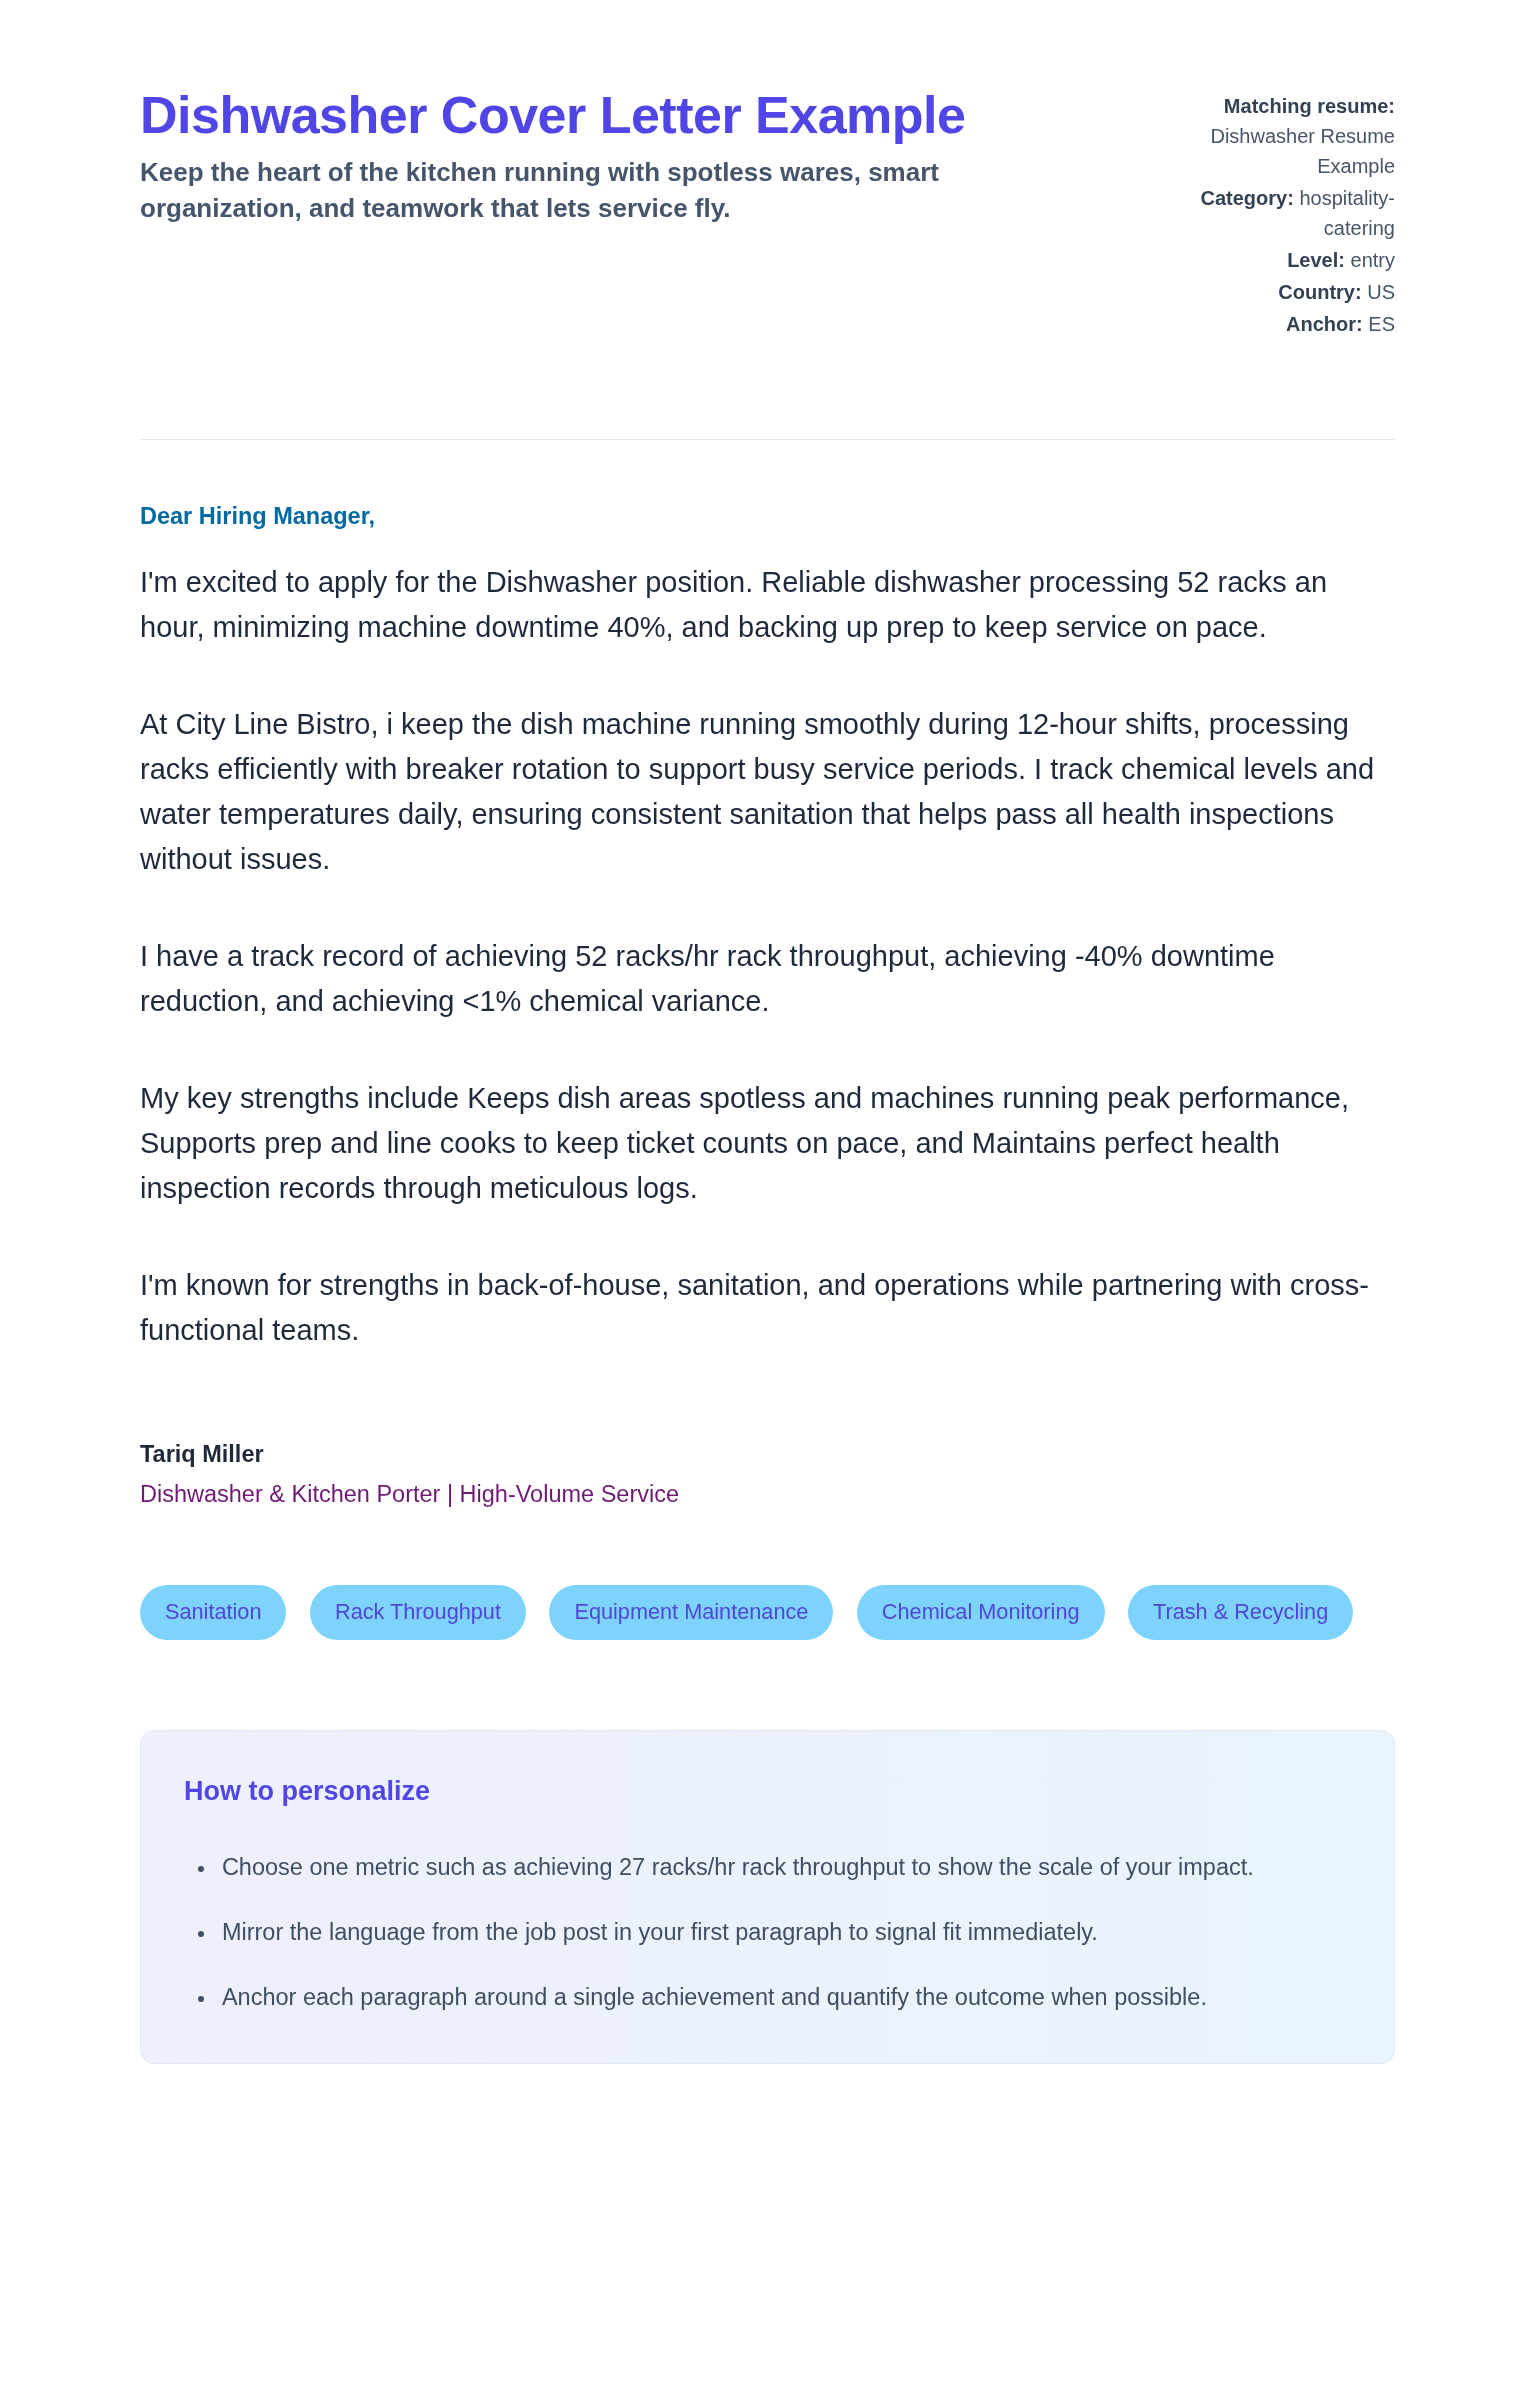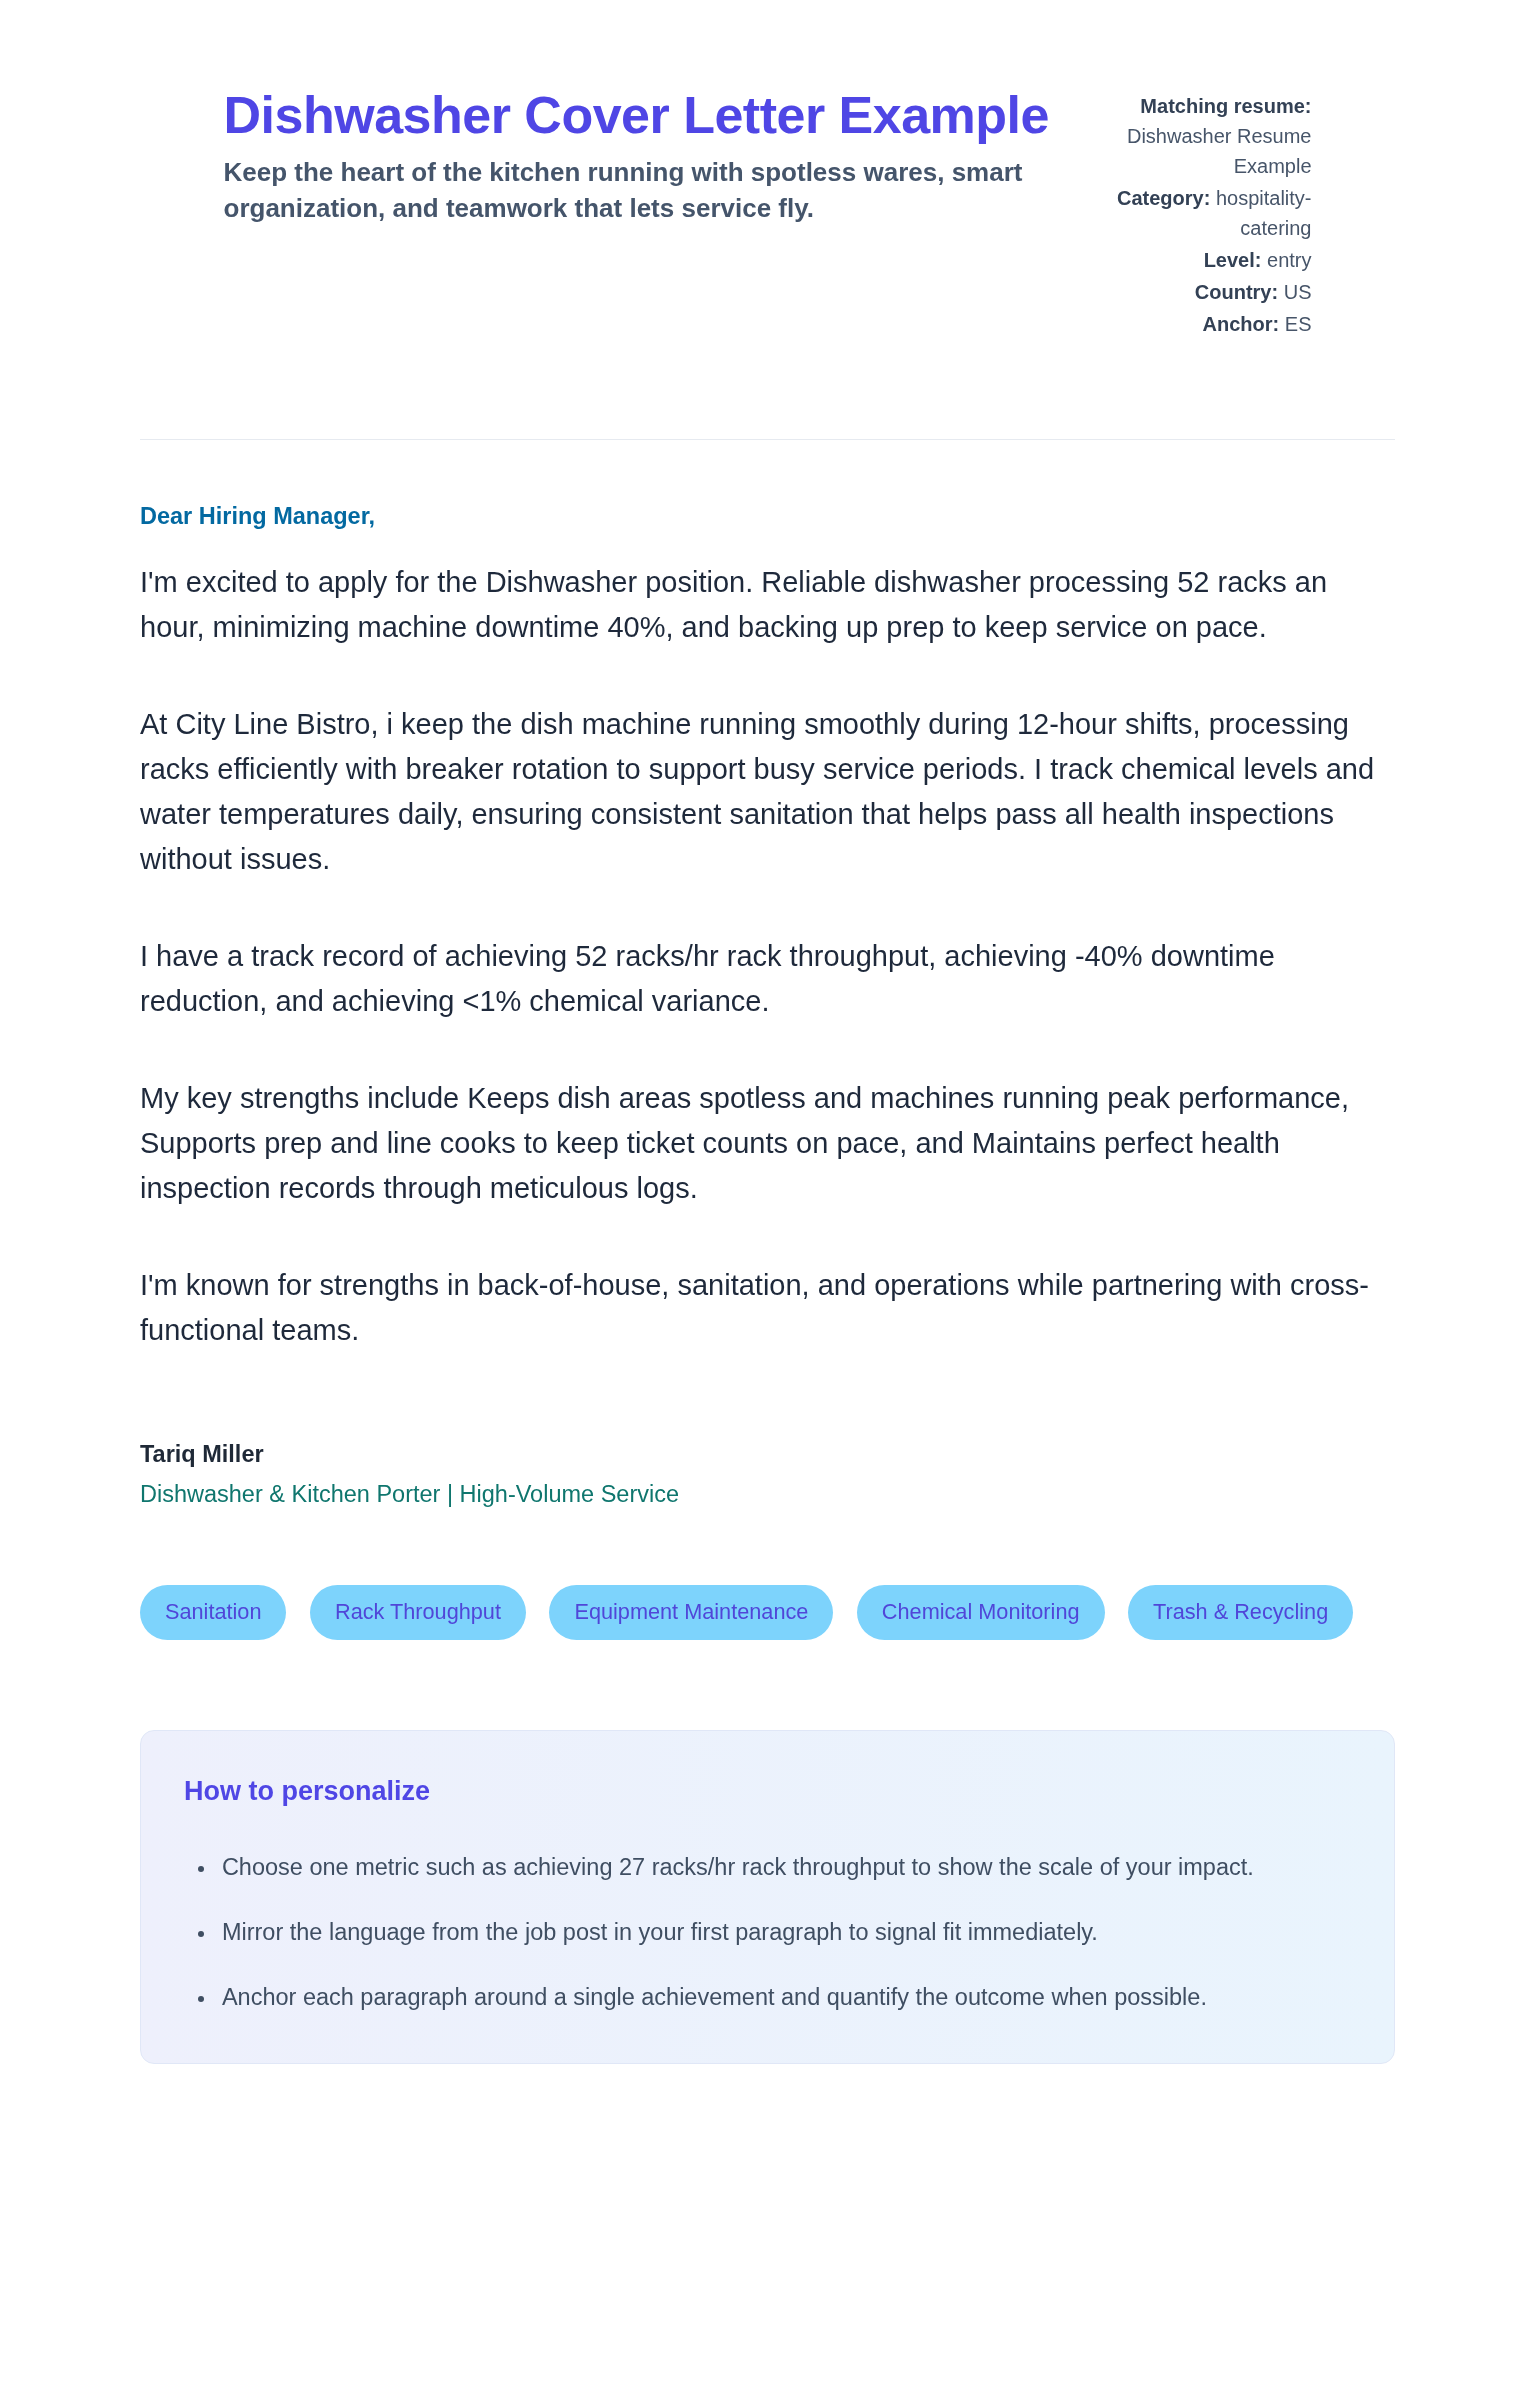--- a/index.html
+++ b/index.html
@@ -10,21 +10,21 @@
     font-family: "Liberation Sans", sans-serif;
     color: #1e293b;
   }
   .container {
     width: 1255px;
     margin: 0 auto;
     padding: 86px 0 87px;
   }
 
   
-  .header { display: flex; justify-content: center; align-items: flex-start; }
+  .header { display: flex; justify-content: space-between; align-items: flex-start; }
   .header-left { max-width: 867px; }
   .page-title {
     font-size: 52px;
     font-weight: 800;
     color: #4f46e5;
     letter-spacing: -0.5px;
     line-height: 1.15;
   }
   .page-subtitle {
     margin-top: 9px;
@@ -71,21 +71,21 @@
 
   .signature { margin-top: 88px; }
   .signature-name {
     font-size: 23.5px;
     font-weight: 700;
     color: #1f2937;
   }
   .signature-role {
     margin-top: 12.6px;
     font-size: 23.5px;
-    color: #0f766e;
+    color: #701a75;
   }
 
   
   .tags { display: flex; flex-wrap: wrap; gap: 23.5px; margin-top: 77px; }
   .tag {
     background: #7dd3fc;
     color: #5046d8;
     font-size: 21.7px;
     padding: 14.4px 25px;
     border-radius: 902px;

